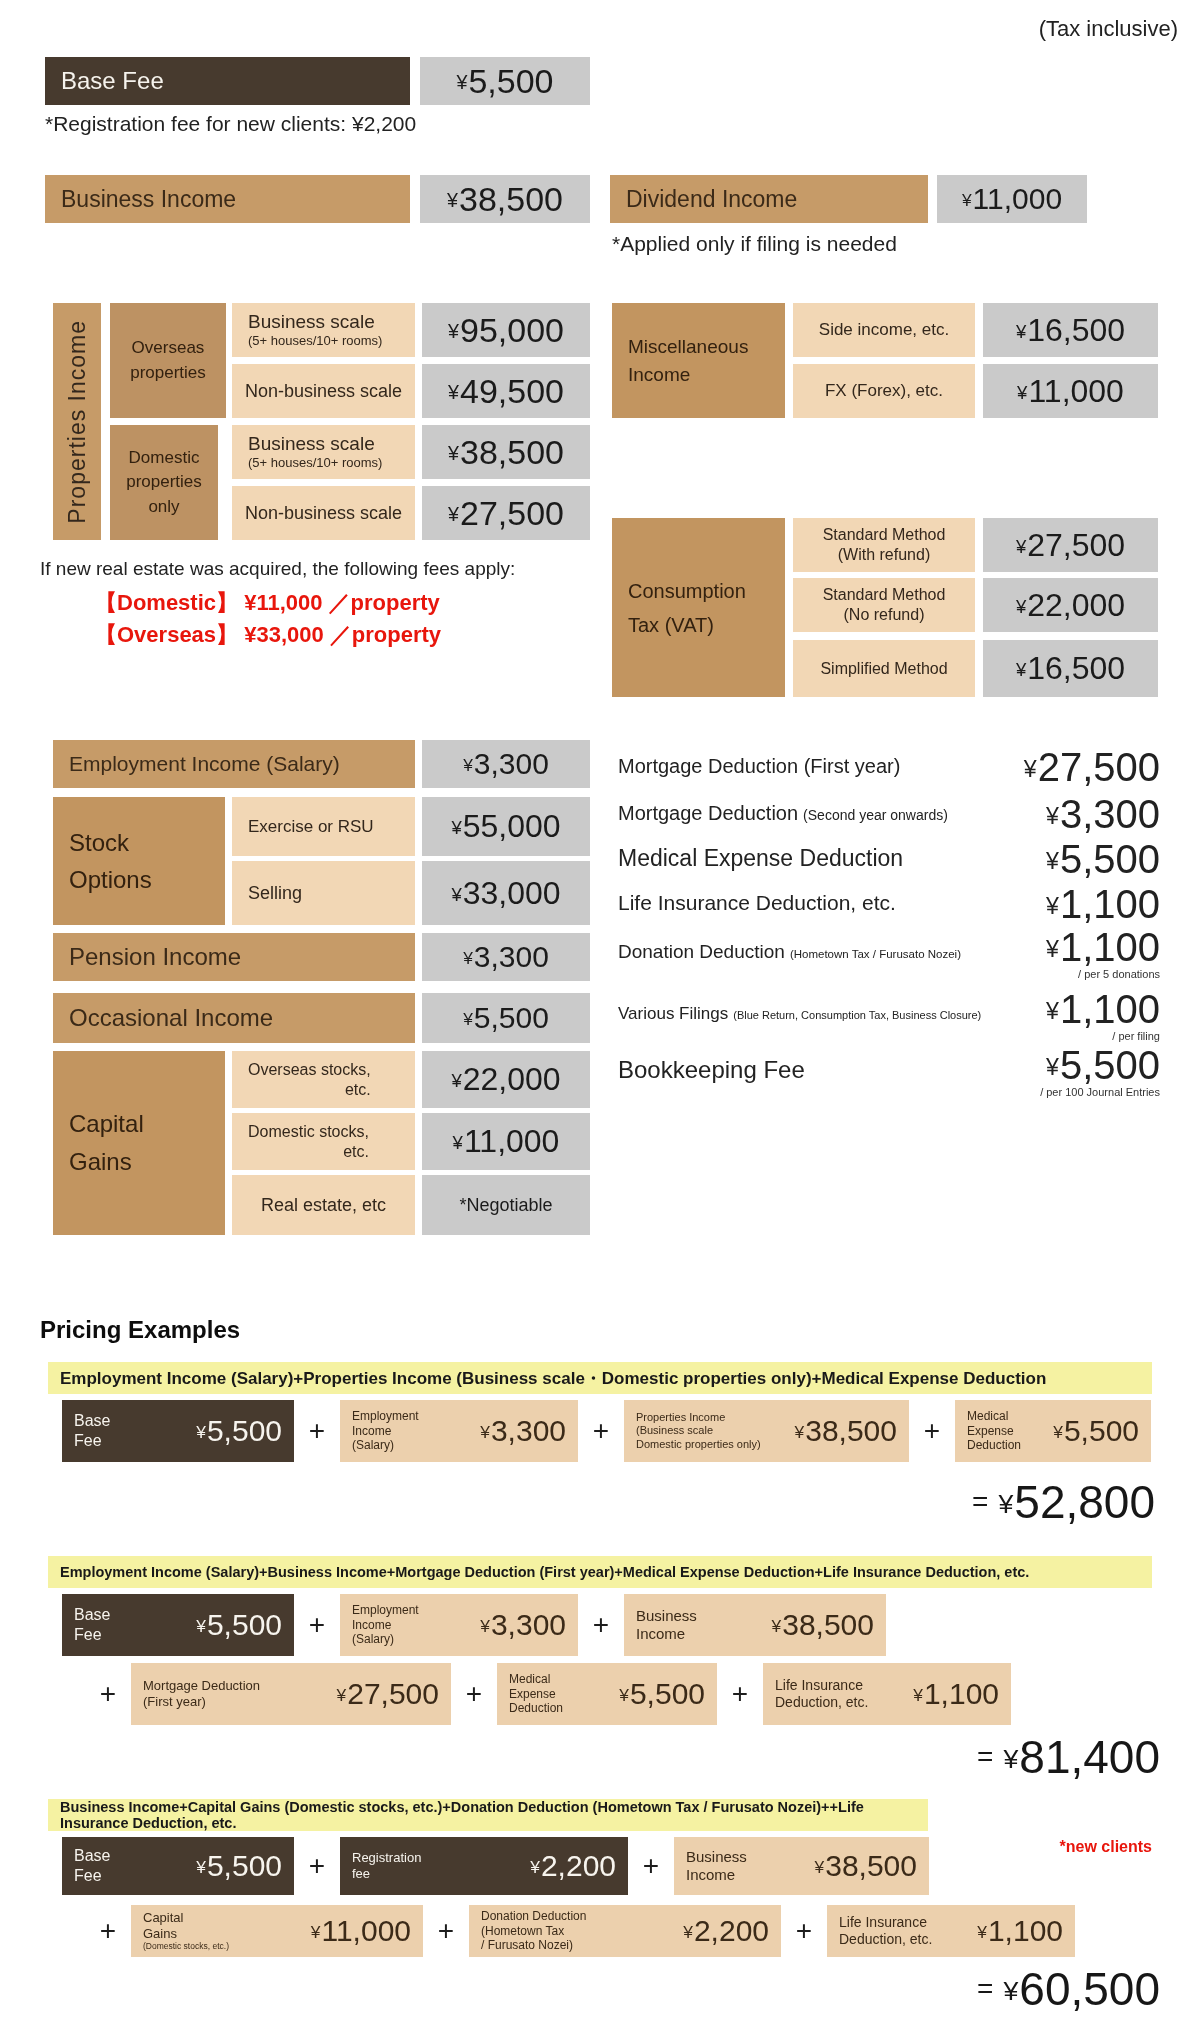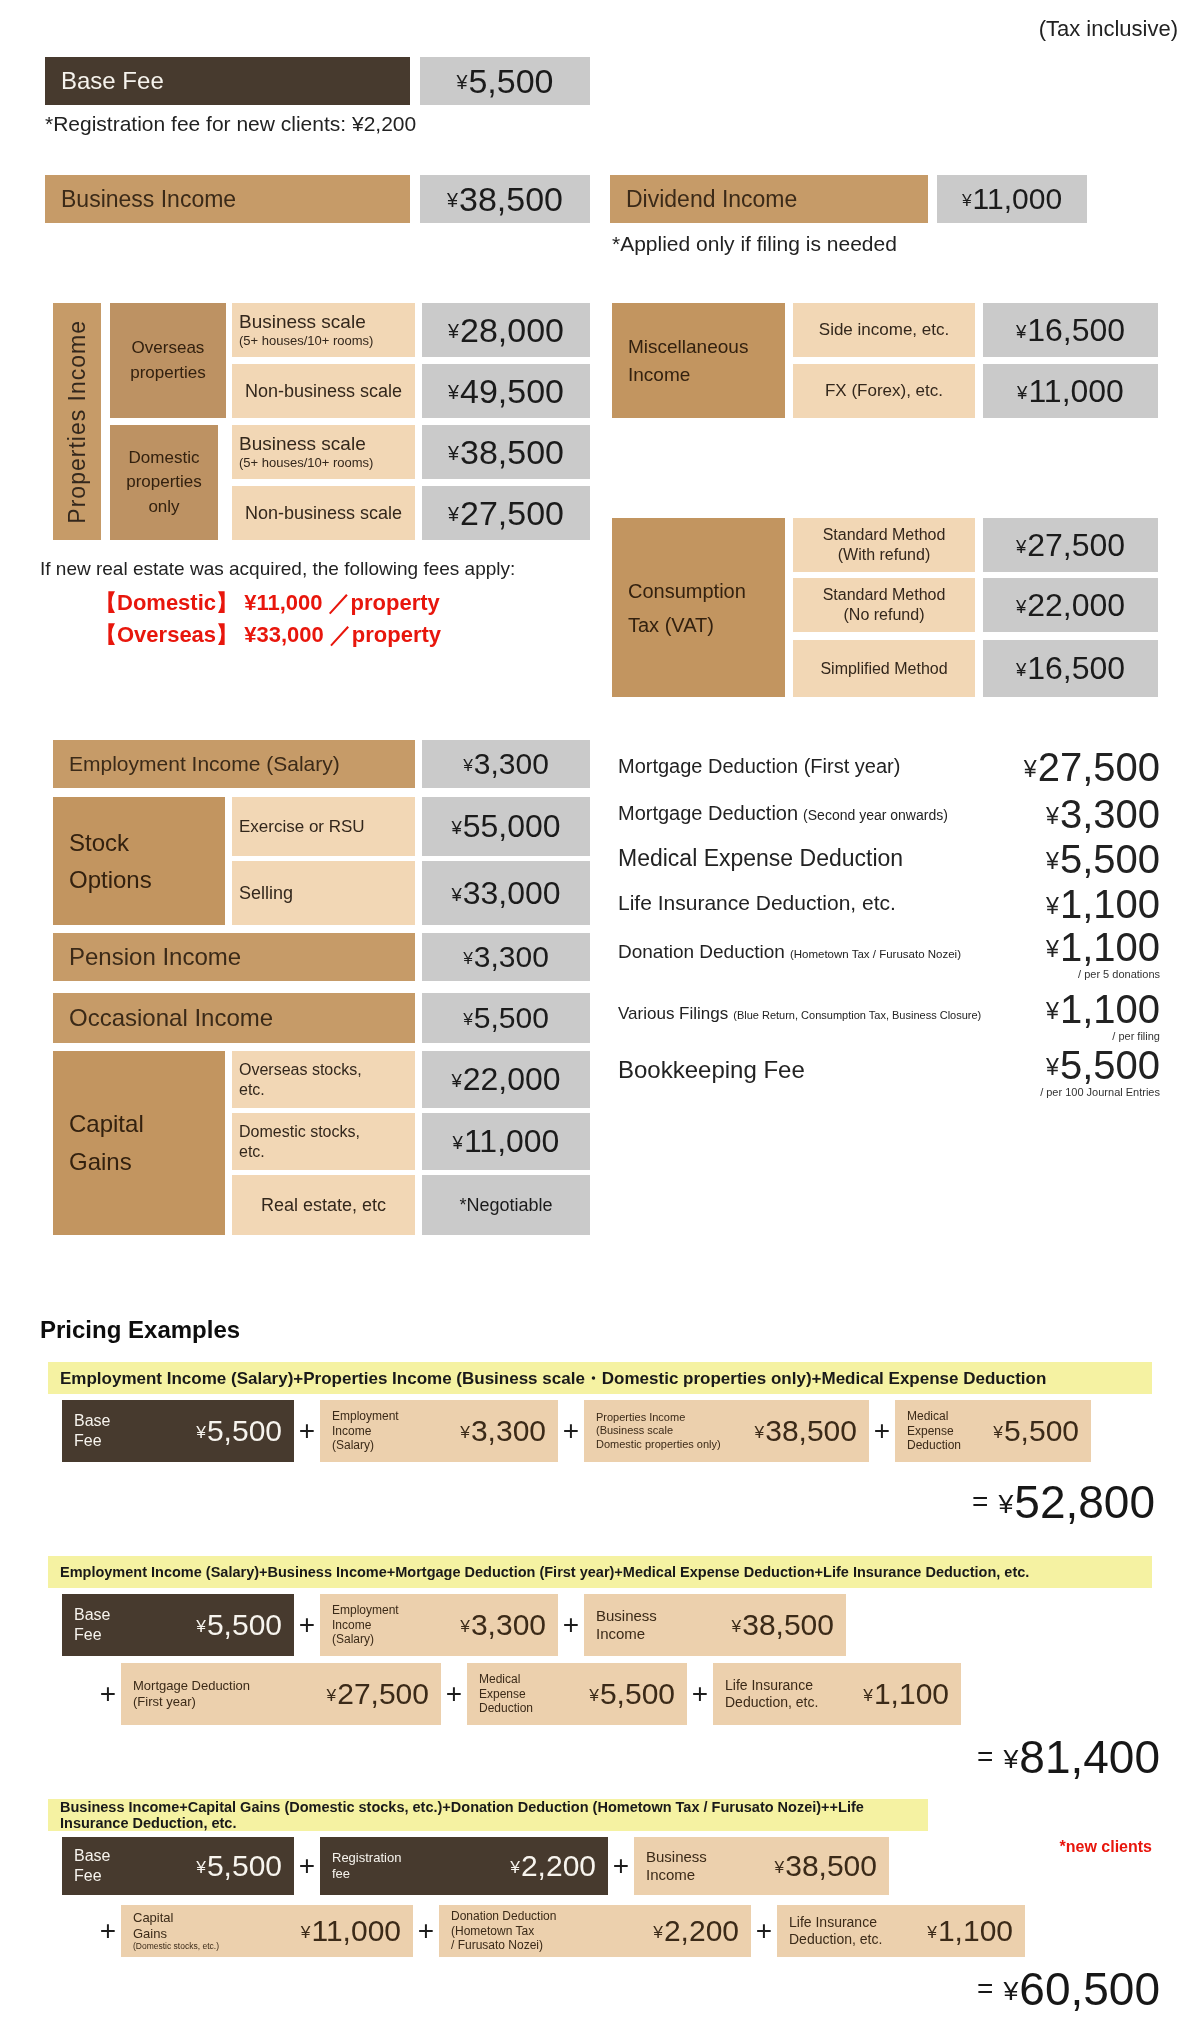--- a/index.html
+++ b/index.html
@@ -7,40 +7,40 @@
   body{font-family:"Liberation Sans","DejaVu Sans",sans-serif;color:#222}
   #sheet{position:relative;width:1200px;height:2041px;background:#fff;overflow:hidden}
   .abs{position:absolute}
   .lbl{display:flex;align-items:center;padding-left:16px;color:#3b2a18}
   .lbl.dark{background:#473a2e;color:#f6f3ed}
   .lbl.tan{background:#c69b68}
   .grp{background:#bd9263;display:flex;align-items:center;justify-content:center;text-align:center;color:#33210f;white-space:pre-line;line-height:1.45}
   .grp.left{justify-content:flex-start;text-align:left;padding-left:16px}
   .sub{background:#f2d7b5;display:flex;flex-direction:column;justify-content:center;color:#33271c}
   .sub.center{align-items:center;text-align:center}
-  .sub.left{padding-left:7px;align-items:flex-start;text-align:left}
+  .sub.left{padding-left:16px;align-items:flex-start;text-align:right}
   .sub .main{line-height:1.15}
   .sub .small{font-size:13px;line-height:1.2}
   .val{background:#cacaca;color:#1b1b1b}
   .money{display:flex;align-items:center;justify-content:center;white-space:nowrap}
   .money .yen{font-size:0.58em;position:relative;top:0.10em;margin-right:1px}
   .val34{font-size:34px}.val32{font-size:32px}.val30{font-size:30px}.val40{font-size:40px}.val46{font-size:46px}
   .textval{font-size:18px}
   .pre{white-space:pre-line}
   .red{color:#e8160c}
   .vwrap{background:#c69b68;display:flex;align-items:center;justify-content:center}
   .vtext{writing-mode:vertical-rl;transform:rotate(180deg);font-size:23px;color:#33271c;letter-spacing:1px}
   .ded{left:618px;width:542px;display:flex;justify-content:space-between;align-items:center}
   .ded .dlwrap{display:flex;align-items:baseline}
   .ded .dls{margin-left:5px}
   .ded-right{display:flex;flex-direction:column;align-items:flex-end}
   .ded-note{font-size:11px;color:#333;margin-top:-2px}
   .extitle{font-weight:bold;font-size:24px;color:#0d0d0d}
   .band{background:#f5f2a2;display:flex;align-items:center;padding-left:12px;font-weight:bold;color:#191919}
-  .exrow{display:flex;align-items:center;}
+  .exrow{display:flex;align-items:center;gap:10px}
   .chip{display:flex;align-items:center;height:100%;padding:4px 12px;background:#ecd0ad;color:#3b2a18}
   .chip.dark{background:#473a2e;color:#f7f4ee}
   .chip-label{white-space:pre-line;line-height:1.22;font-size:12px}
   .chip-labelwrap{display:flex;flex-direction:column}
   .chip-sublabel{font-size:8.5px;line-height:1.1}
   .chip .money{margin-left:auto}
   .plus{font-size:28px;color:#1d1d1d;width:26px;text-align:center;flex:0 0 auto}
   .total{display:flex;align-items:baseline;justify-content:flex-end;gap:10px;color:#171717}
   .total .eq{font-size:28px}
 </style>
@@ -78,21 +78,21 @@
   <div class="abs grp" style="left:110px;top:425px;width:108px;height:115px;font-size:17px">Domestic
 properties
 only</div>
 
   <div class="abs sub left" style="left:232px;top:303px;width:183px;height:54px">
     <span class="main" style="font-size:19px">Business scale</span>
     <span class="small">(5+ houses/10+ rooms)</span>
   </div>
   <div class="abs val money val34" style="left:422px;top:303px;width:168px;height:54px">
       <span class="yen">¥</span>
-      <span class="num">28,000</span>
+      <span class="num">95,000</span>
     </div>
 
   <div class="abs sub center" style="left:232px;top:364px;width:183px;height:54px;font-size:18px">Non-business scale</div>
   <div class="abs val money val34" style="left:422px;top:364px;width:168px;height:54px">
       <span class="yen">¥</span>
       <span class="num">49,500</span>
     </div>
 
   <div class="abs sub left" style="left:232px;top:425px;width:183px;height:54px">
     <span class="main" style="font-size:19px">Business scale</span>

